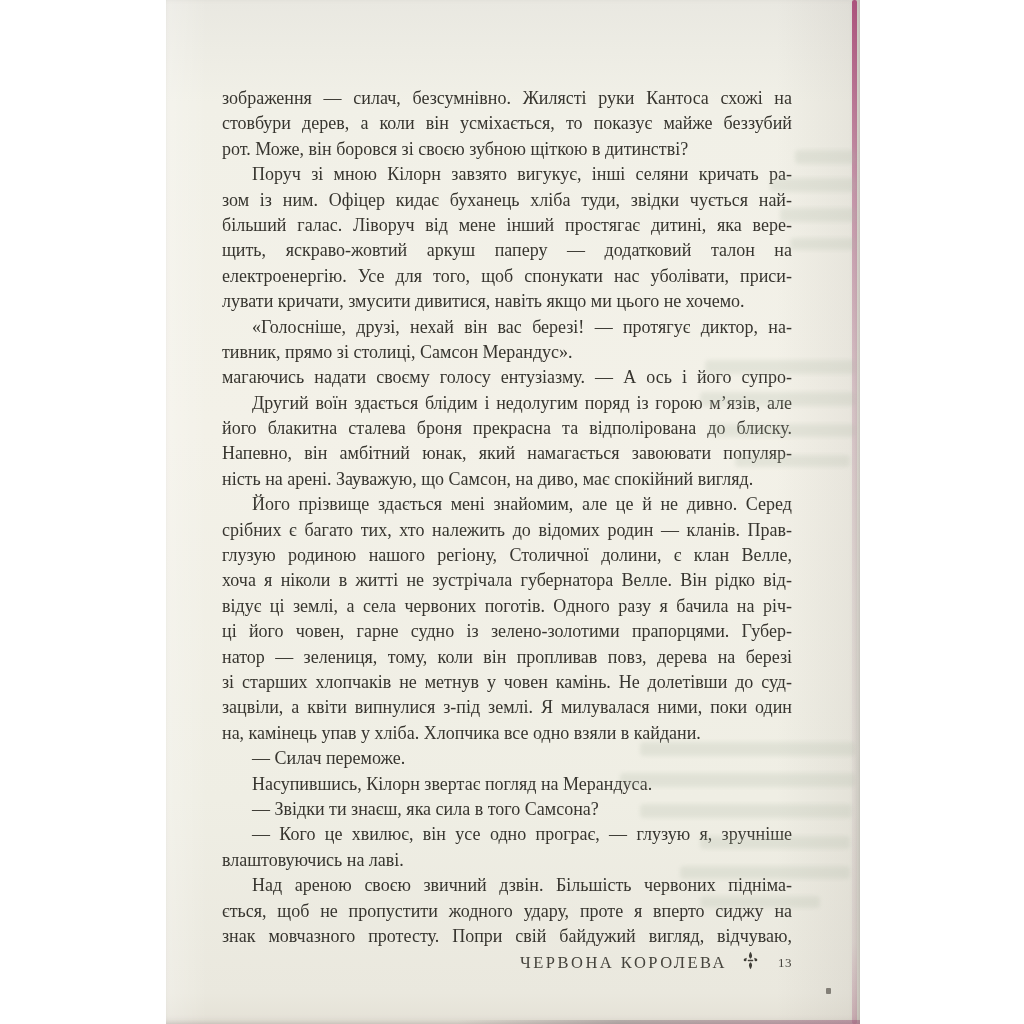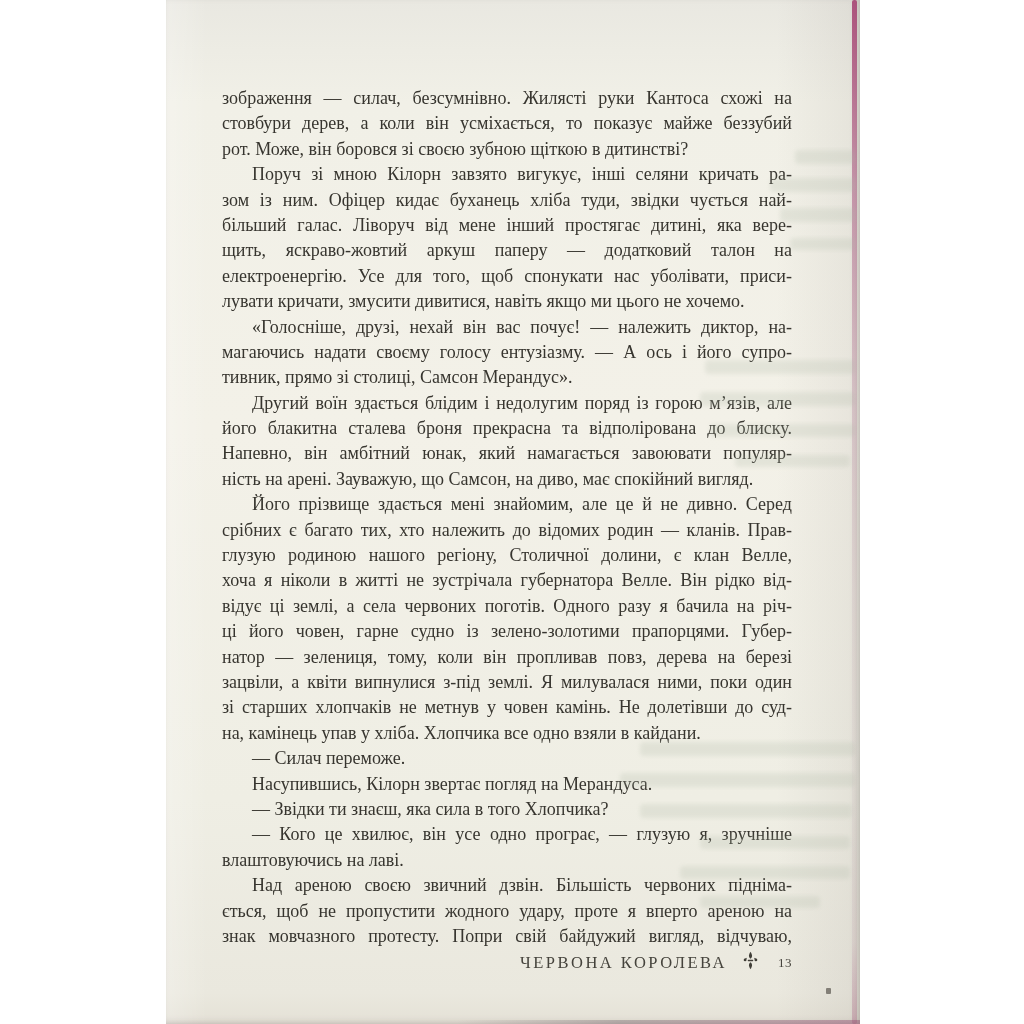--- a/index.html
+++ b/index.html
@@ -86,44 +86,44 @@
     <div class="text-block">
         <div class="line">зображення — силач, безсумнівно. Жилясті руки Кантоса схожі на</div>
         <div class="line">стовбури дерев, а коли він усміхається, то показує майже беззубий</div>
         <div class="line flush">рот. Може, він боровся зі своєю зубною щіткою в дитинстві?</div>
         <div class="line indent">Поруч зі мною Кілорн завзято вигукує, інші селяни кричать ра-</div>
         <div class="line">зом із ним. Офіцер кидає буханець хліба туди, звідки чується най-</div>
         <div class="line">більший галас. Ліворуч від мене інший простягає дитині, яка вере-</div>
         <div class="line">щить, яскраво-жовтий аркуш паперу — додатковий талон на</div>
         <div class="line">електроенергію. Усе для того, щоб спонукати нас уболівати, приси-</div>
         <div class="line flush">лувати кричати, змусити дивитися, навіть якщо ми цього не хочемо.</div>
-        <div class="line indent">«Голосніше, друзі, нехай він вас почує! — належить диктор, на-</div>
+        <div class="line indent">«Голосніше, друзі, нехай він вас березі! — протягує диктор, на-</div>
+        <div class="line flush">тивник, прямо зі столиці, Самсон Мерандус».</div>
         <div class="line">магаючись надати своєму голосу ентузіазму. — А ось і його супро-</div>
-        <div class="line flush">тивник, прямо зі столиці, Самсон Мерандус».</div>
         <div class="line indent">Другий воїн здається блідим і недолугим поряд із горою м’язів, але</div>
         <div class="line">його блакитна сталева броня прекрасна та відполірована до блиску.</div>
         <div class="line">Напевно, він амбітний юнак, який намагається завоювати популяр-</div>
         <div class="line flush">ність на арені. Зауважую, що Самсон, на диво, має спокійний вигляд.</div>
         <div class="line indent">Його прізвище здається мені знайомим, але це й не дивно. Серед</div>
         <div class="line">срібних є багато тих, хто належить до відомих родин — кланів. Прав-</div>
         <div class="line">глузую родиною нашого регіону, Столичної долини, є клан Велле,</div>
         <div class="line">хоча я ніколи в житті не зустрічала губернатора Велле. Він рідко від-</div>
         <div class="line">відує ці землі, а села червоних поготів. Одного разу я бачила на річ-</div>
         <div class="line">ці його човен, гарне судно із зелено-золотими прапорцями. Губер-</div>
         <div class="line">натор — зелениця, тому, коли він пропливав повз, дерева на березі</div>
+        <div class="line">зі старших хлопчаків не метнув у човен камінь. Не долетівши до суд-</div>
         <div class="line">зацвіли, а квіти випнулися з-під землі. Я милувалася ними, поки один</div>
-        <div class="line">зі старших хлопчаків не метнув у човен камінь. Не долетівши до суд-</div>
         <div class="line flush">на, камінець упав у хліба. Хлопчика все одно взяли в кайдани.</div>
         <div class="line indent flush">— Силач переможе.</div>
         <div class="line indent flush">Насупившись, Кілорн звертає погляд на Мерандуса.</div>
-        <div class="line indent flush">— Звідки ти знаєш, яка сила в того Хлопчика?</div>
+        <div class="line indent flush">— Звідки ти знаєш, яка сила в того Самсона?</div>
         <div class="line indent">— Кого це хвилює, він усе одно програє, — глузую я, зручніше</div>
         <div class="line flush">влаштовуючись на лаві.</div>
         <div class="line indent">Над ареною своєю звичний дзвін. Більшість червоних підніма-</div>
-        <div class="line">ється, щоб не пропустити жодного удару, проте я вперто ареною на</div>
+        <div class="line">ється, щоб не пропустити жодного удару, проте я вперто сиджу на</div>
         <div class="line">знак мовчазного протесту. Попри свій байдужий вигляд, відчуваю,</div>
       </div>
 
     <div class="footer">
       <span class="running-title">ЧЕРВОНА КОРОЛЕВА</span>
       <span class="fleuron">
         <svg width="15" height="19" viewBox="0 0 20 26" aria-hidden="true">
           <g fill="#403e37">
             <path d="M10 1 C7.6 5 6.8 7.6 10 10.6 C13.2 7.6 12.4 5 10 1 Z"></path>
             <path d="M10 25 C7.6 21 6.8 18.4 10 15.4 C13.2 18.4 12.4 21 10 25 Z"></path>

